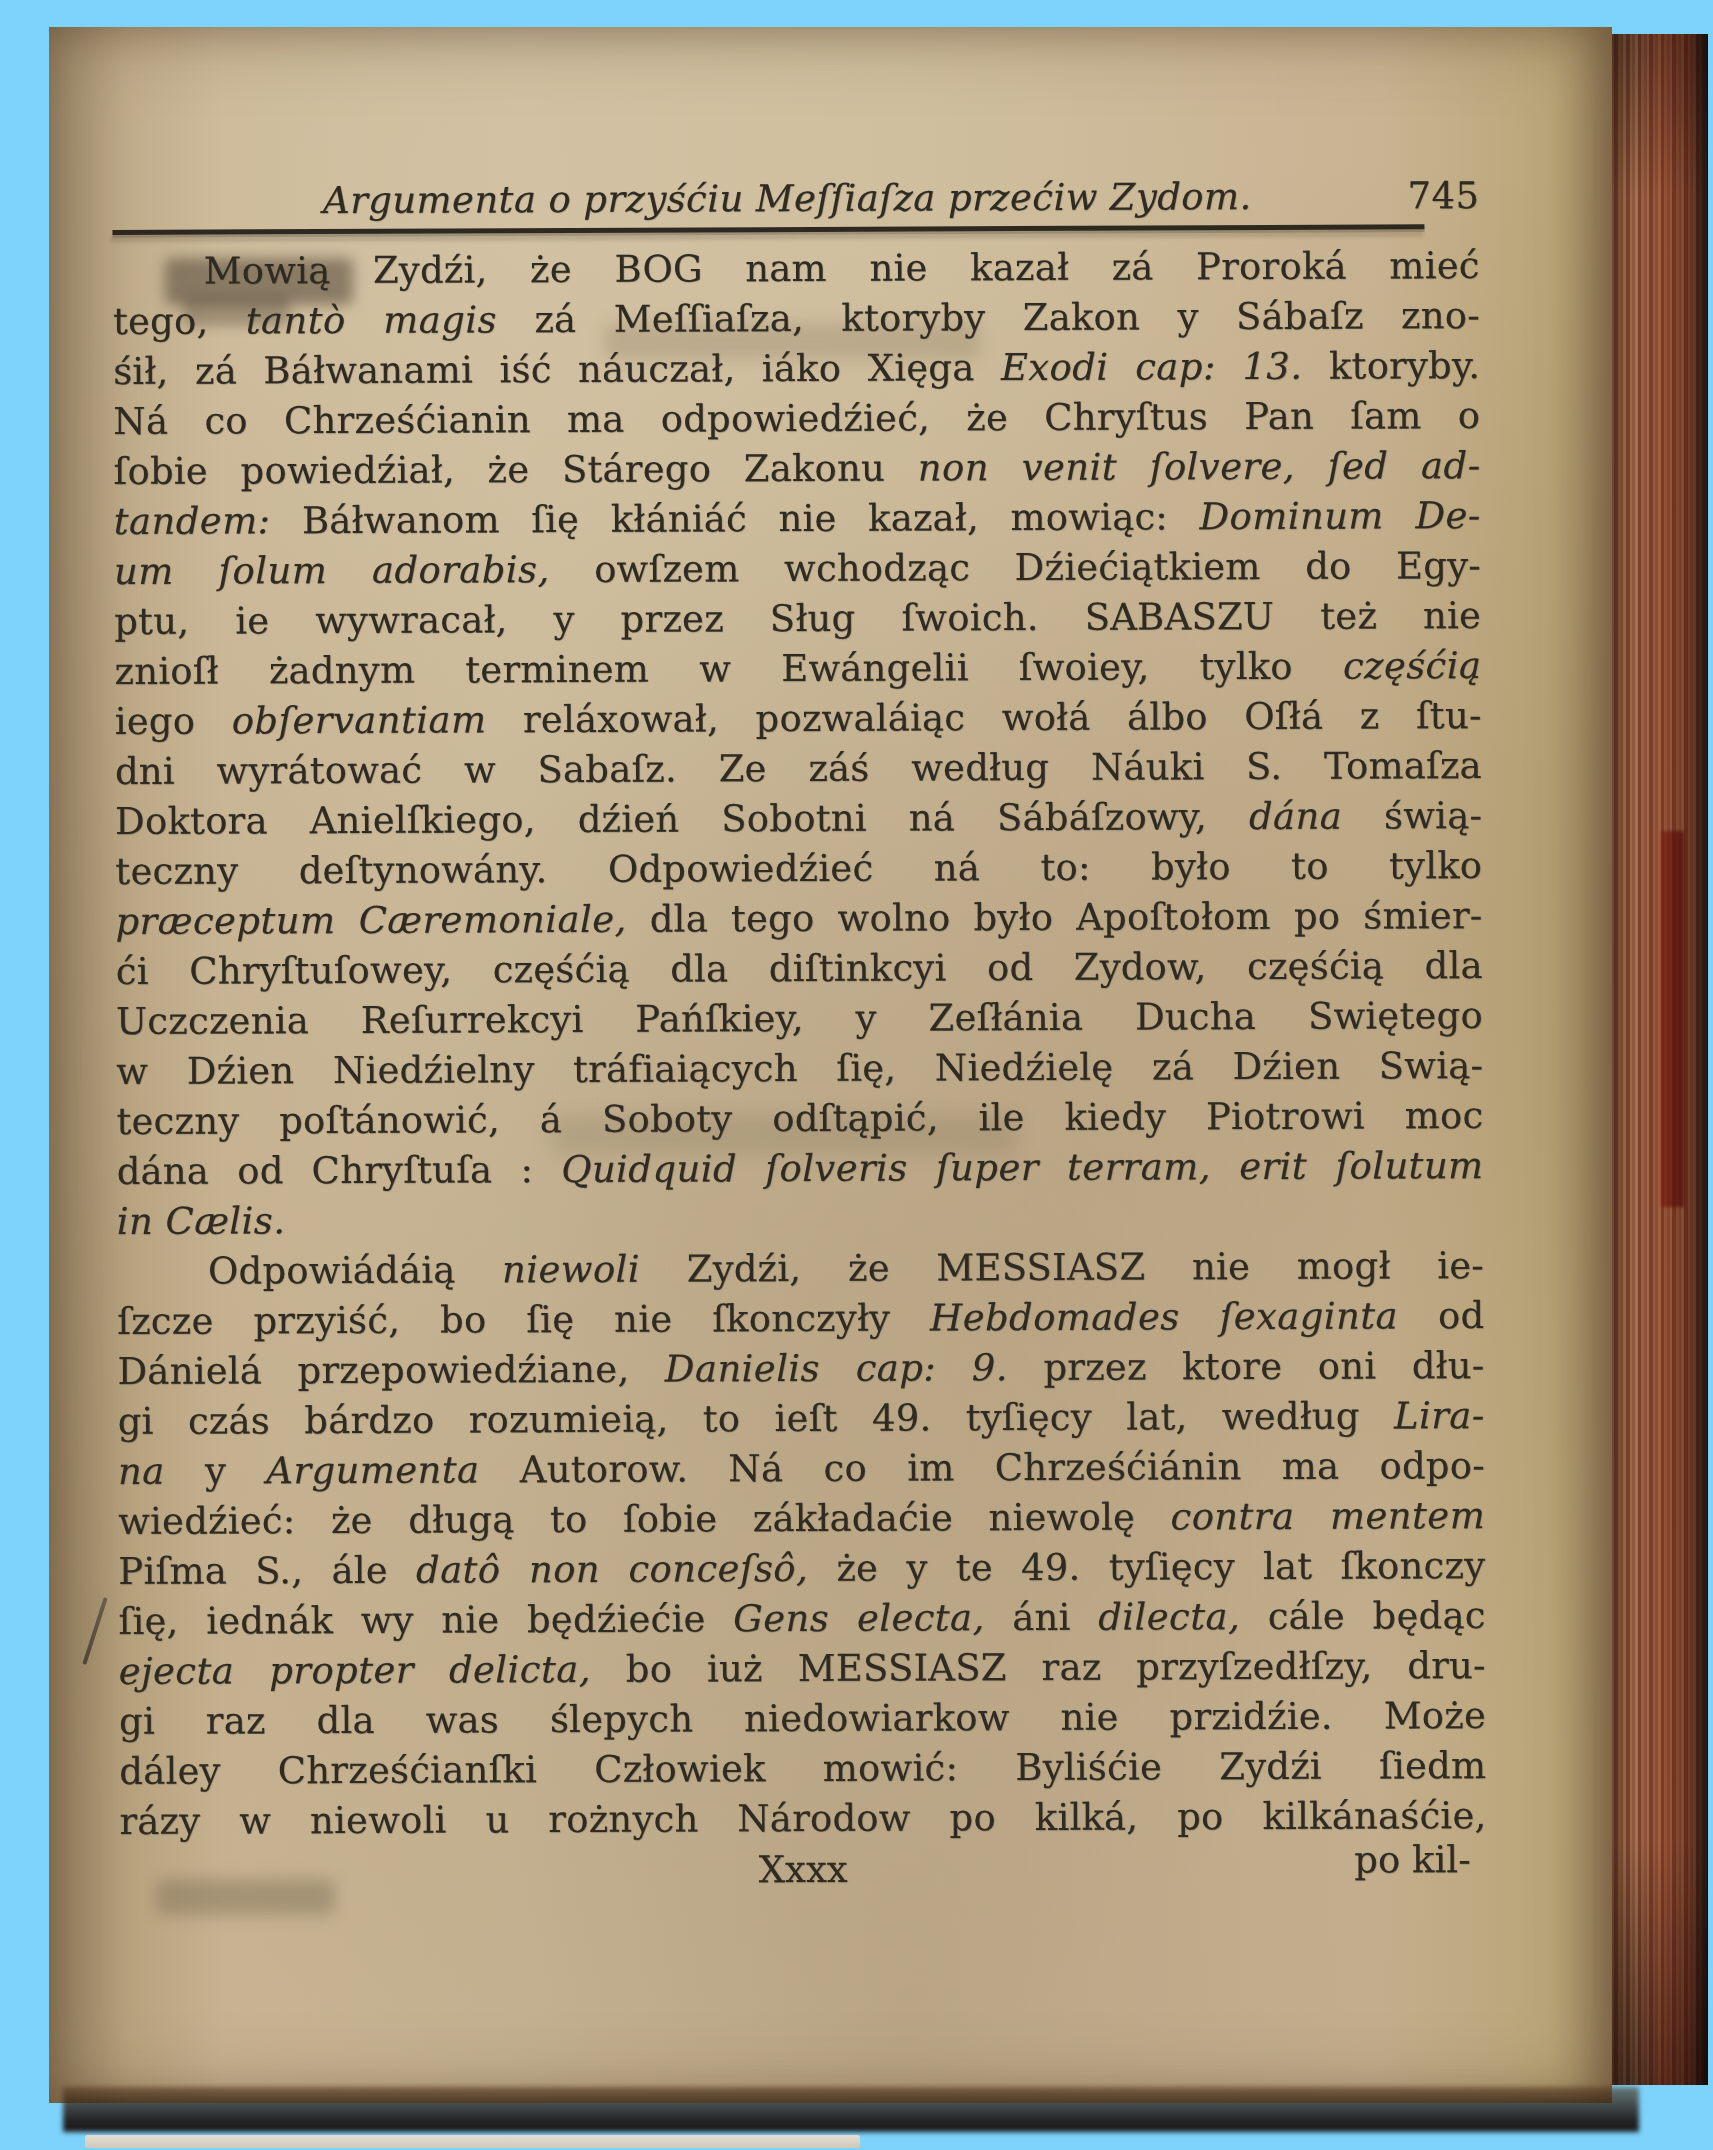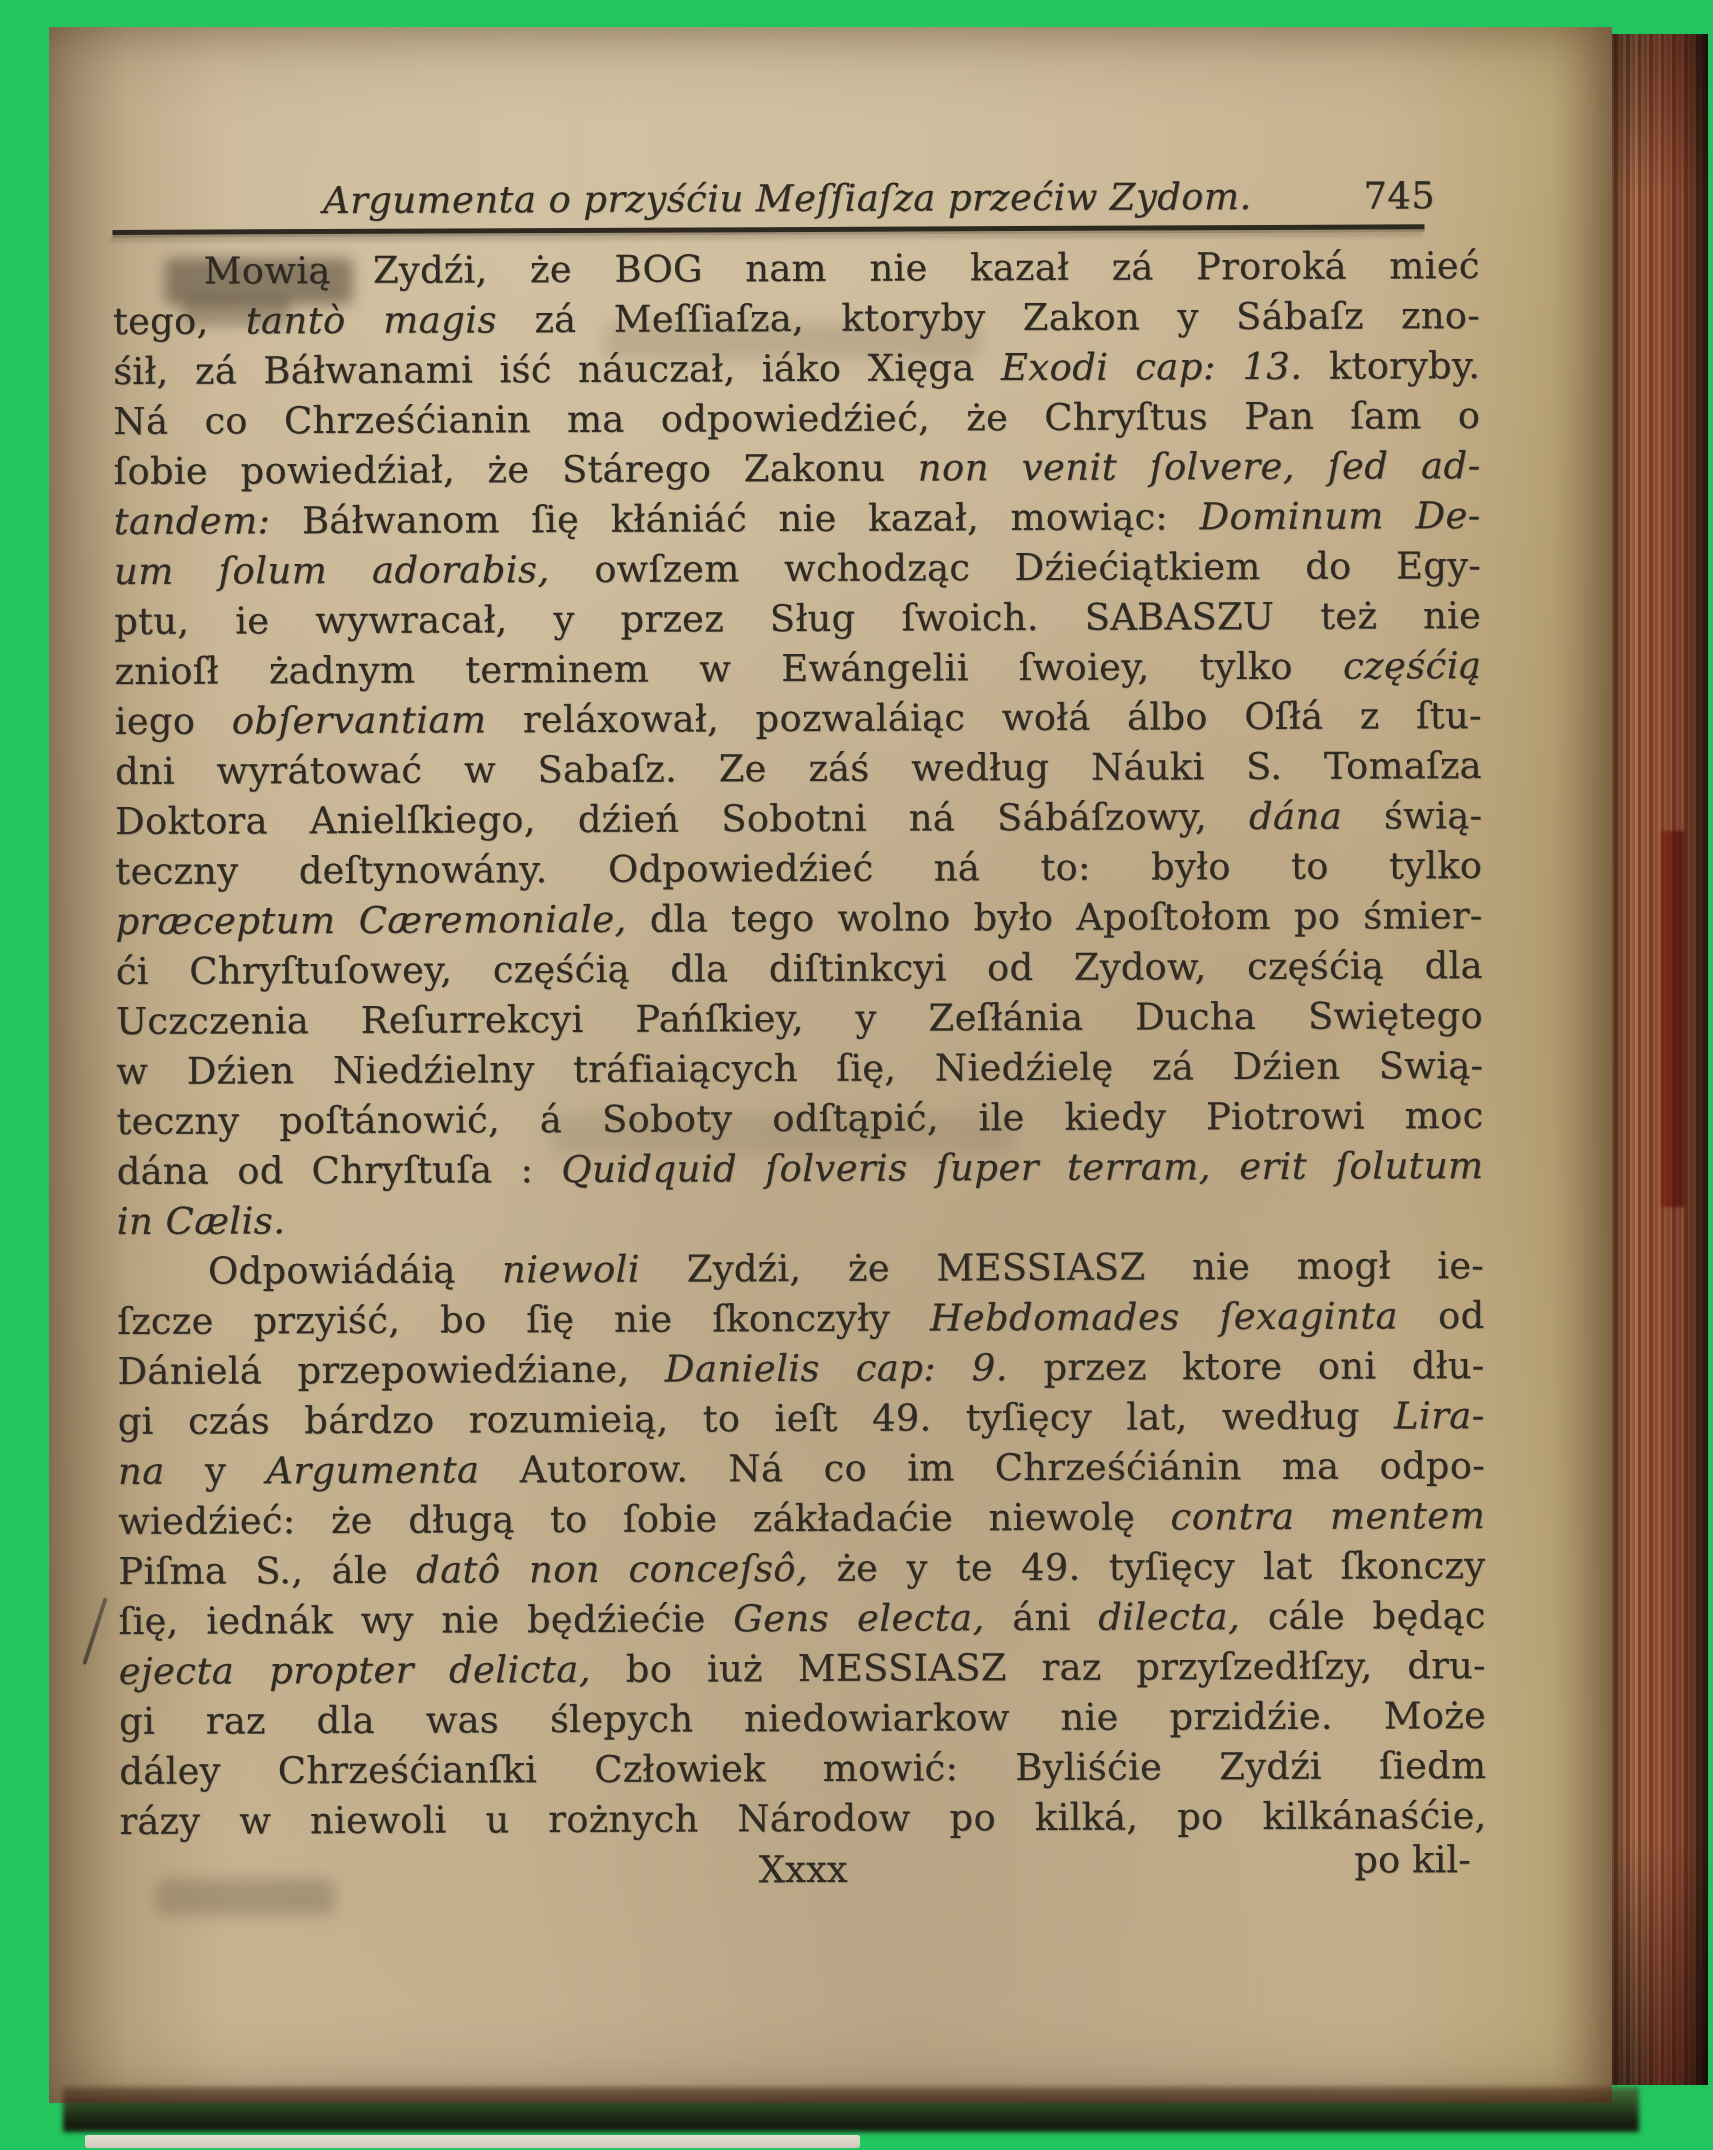--- a/index.html
+++ b/index.html
@@ -1,18 +1,18 @@
 <!DOCTYPE html>
 <html style="font-size:14.3px"><head>
 <meta charset="utf-8">
 <style>
   html,body { margin:0; padding:0; background:#000; }
   .scene {
     position:relative; width:1713px; height:2150px; overflow:hidden;
-    background:#22c55e;
+    background:#7dd3fc;
     font-family:"DejaVu Serif","Liberation Serif",serif;
   }
   
   .cover-top {
     position:absolute; left:79px; top:0; width:1497px; height:48px;
     background:
       radial-gradient(ellipse at 12% 40%, rgba(180,110,60,.45), transparent 55%),
       radial-gradient(ellipse at 45% 60%, rgba(150,80,40,.4), transparent 50%),
       radial-gradient(ellipse at 75% 30%, rgba(190,120,70,.35), transparent 55%),
       linear-gradient(90deg,#2a180e,#5d3a22 12%,#48291647%,#6b4326 55%,#3c2414 78%,#55321c 90%,#1d0f08);
@@ -70,21 +70,21 @@
   .content {
     position:absolute; left:116px; top:177px; width:1367px;
     transform:rotate(-.25deg);
     color:#2f2b23;
   }
   .header-row { display:flex; align-items:baseline; font-size:37px; letter-spacing:0.4px; }
   .header-title {
     flex:1; text-align:center; font-style:italic; padding-left:99px;
     text-shadow:0.5px 0.5px 0.9px rgba(44,38,28,.55);
   }
-  .page-number { width:116px; text-align:left; text-shadow:0.5px 0.5px 0.9px rgba(44,38,28,.55); }
+  .page-number { width:116px; text-align:right; text-shadow:0.5px 0.5px 0.9px rgba(44,38,28,.55); }
   .header-rule { height:4.5px; width:96%; background:#2d2921; margin-top:7.2px;
     box-shadow:0 2.7px 0.9px rgba(45,41,33,.28), -1.8px 7.2px 3.6px rgba(60,50,38,.18); }
   .body-text { margin-top:12.5px; font-size:37px; line-height:50px;
     text-shadow:0.5px 0.5px 0.9px rgba(44,38,28,.5); letter-spacing:0.2px; }
   .line { text-align:justify; text-align-last:justify; }
   .line.indent { text-indent:91px; }
   .line.no-justify { text-align-last:left; }
   .line em { font-style:italic; letter-spacing:0.4px; }
   .footer-row { position:relative; margin-top:3.6px; font-size:37px; height:52px;
     text-shadow:0.5px 0.5px 0.9px rgba(44,38,28,.5); }

